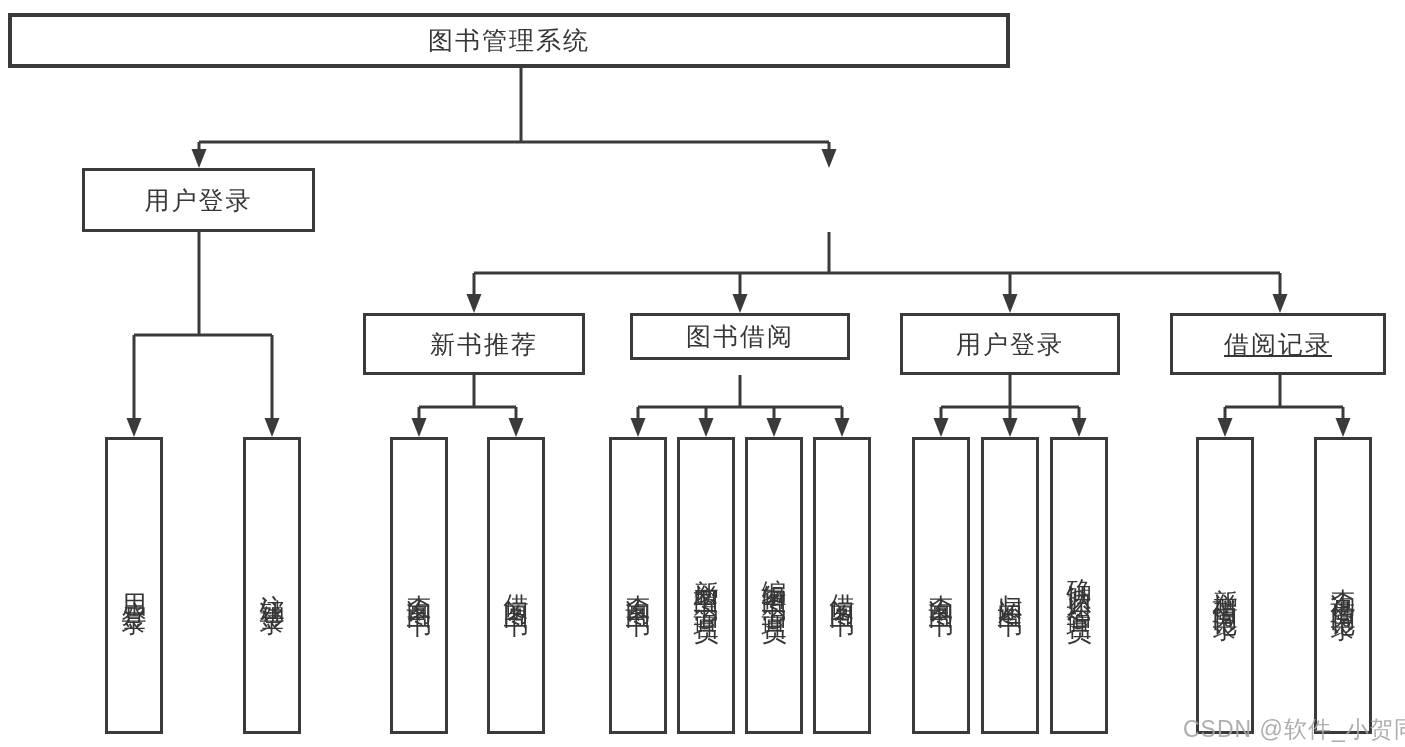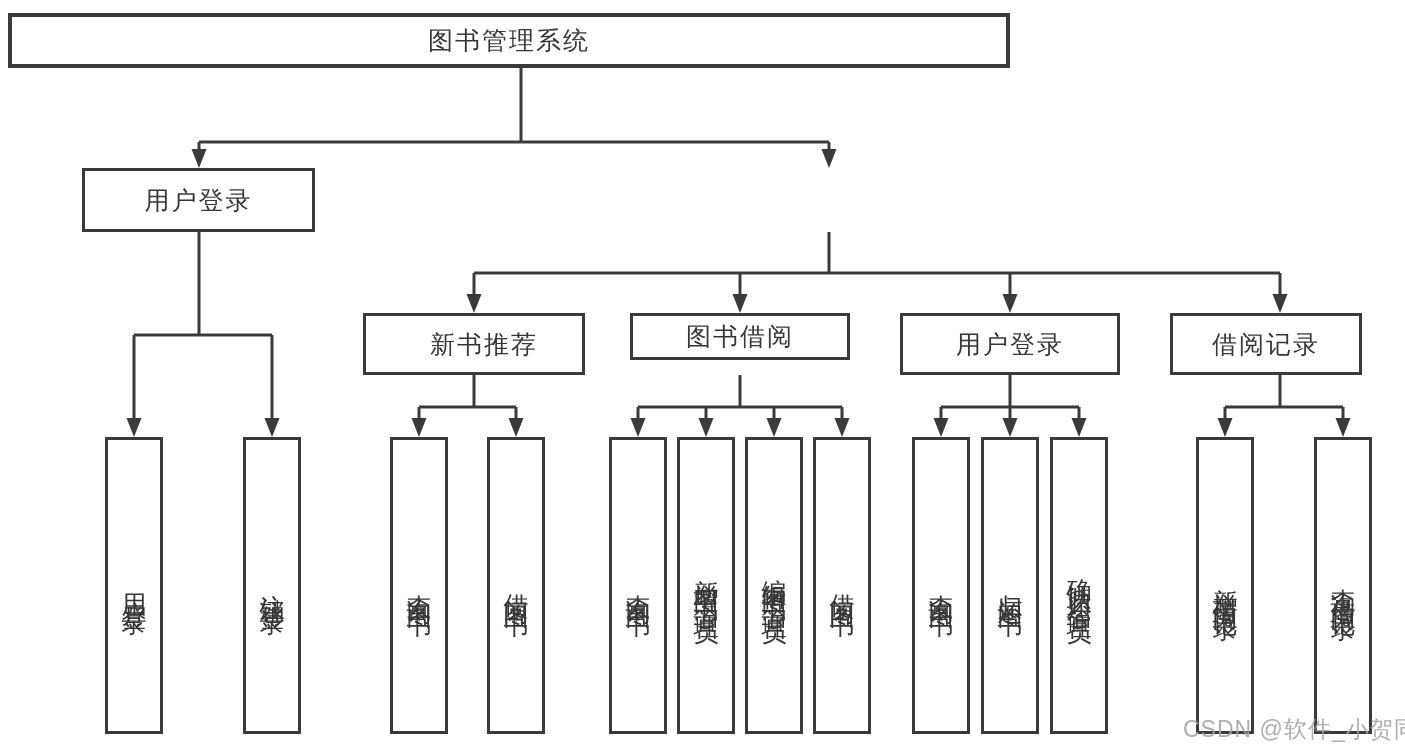--- a/index.html
+++ b/index.html
@@ -142,21 +142,21 @@
     </g>
   </svg>
 
   <div class="node root" style="left:8px; top:13px; width:1002px; height:55px;">图书管理系统</div>
 
   <div class="node" style="left:82px; top:168px; width:233px; height:64px;">用户登录</div>
 
   <div class="node" style="left:363px; top:313px; width:222px; height:62px;padding-left:20px;">新书推荐</div>
   <div class="node" style="left:630px; top:313px; width:220px; height:47px;">图书借阅</div>
   <div class="node" style="left:900px; top:313px; width:220px; height:62px;">用户登录</div>
-  <div class="node" style="left:1170px; top:313px; width:192px; height:62px;">借阅记录</div>
+  <div class="node" style="left:1170px; top:313px; width:216px; height:62px;text-decoration:underline;">借阅记录</div>
 
   <div class="leaf" style="left:105px;">
     <span>用户登录</span>
   </div>
   <div class="leaf" style="left:243px;">
     <span>注销登录</span>
   </div>
 
   <div class="leaf" style="left:390px;">
     <span>查询图书</span>

